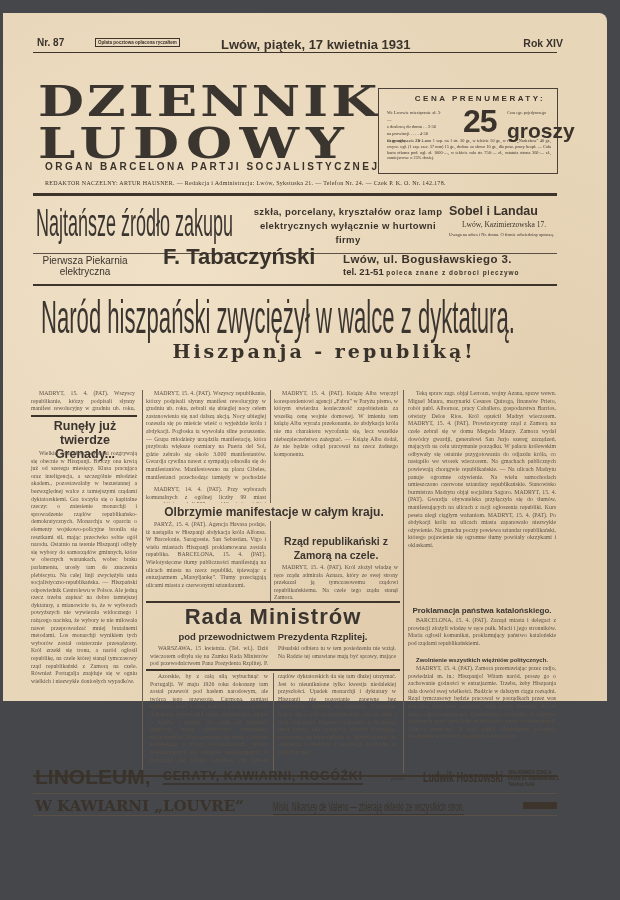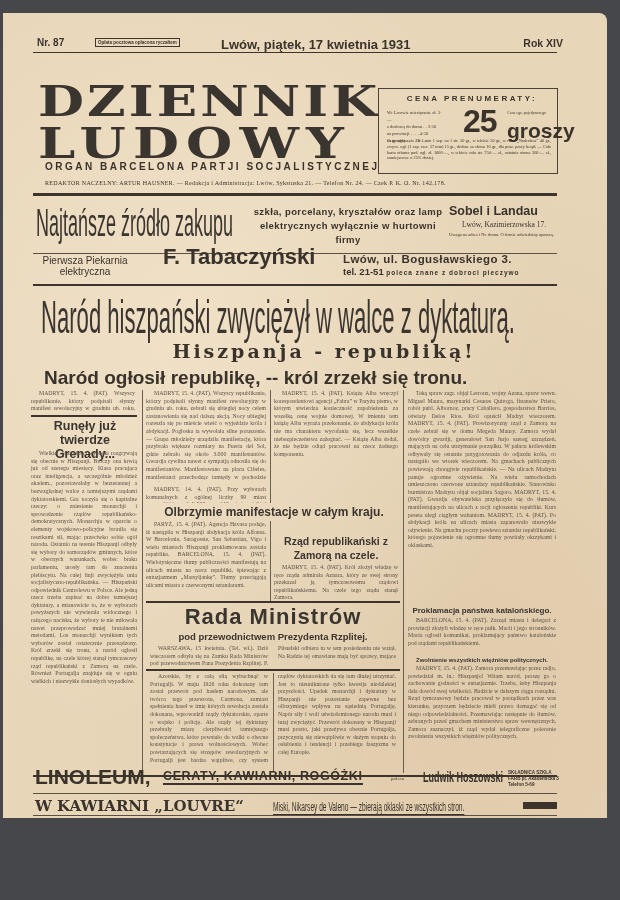--- a/index.html
+++ b/index.html
@@ -1,33 +1,33 @@
 <!DOCTYPE html>
 <html><head>
 <meta charset="utf-8">
 <style>
   html,body{margin:0;padding:0;}
   body{width:620px;height:900px;background:#46474a;position:relative;overflow:hidden;font-family:"Liberation Serif",serif;color:#3a332b;}
-  .page{position:absolute;left:3px;top:13px;width:604px;height:805px;background:#e8d6b9;border-top-right-radius:8px;
+  .page{position:absolute;left:3px;top:13px;width:604px;height:688px;background:#e8d6b9;border-top-right-radius:8px;
         background-image:radial-gradient(ellipse at 30% 40%, rgba(255,245,225,0.35), rgba(0,0,0,0) 60%),radial-gradient(ellipse at 80% 85%, rgba(200,170,130,0.25), rgba(0,0,0,0) 60%);}
   .abs{position:absolute;}
   .rule{position:absolute;background:#3d352c;}
   .thin{height:1px;background:#5a5045;}
   .masthead-top{top:24px;left:28px;width:532px;height:14px;font-size:10px;}
   .nr{position:absolute;left:6px;top:0;font-weight:bold;font-family:"Liberation Sans",sans-serif;font-size:10px;}
   .postal{position:absolute;left:64px;top:1px;font-size:4.5px;border:1px solid #3d352c;padding:1px 2px;font-family:"Liberation Sans",sans-serif;font-weight:bold;}
   .dateline{position:absolute;left:190px;top:0;font-family:"Liberation Sans",sans-serif;font-weight:bold;font-size:13px;}
   .rok{position:absolute;right:0;top:0;font-family:"Liberation Sans",sans-serif;font-weight:bold;font-size:10.5px;}
   .title1,.title2{position:absolute;left:38px;font-family:"DejaVu Serif","Liberation Serif",serif;font-weight:bold;color:#3b3530;letter-spacing:3px;transform-origin:left top;}
   .title1{top:74px;font-size:52px;transform:scaleX(1.02) scaleY(0.82);}
   .title2{top:116px;font-size:52px;transform:scaleX(1.02) scaleY(0.82);letter-spacing:7px;}
   .organ{position:absolute;left:42px;top:163px;font-family:"Liberation Sans",sans-serif;font-weight:900;font-size:10px;letter-spacing:2.5px;}
   .redaktor{position:absolute;left:42px;top:178px;font-size:6px;letter-spacing:0.3px;white-space:nowrap;}
   .pricebox{position:absolute;left:375px;top:89px;width:178px;height:84px;border:1px solid #4a4238;}
-  .pricebox .cena{position:absolute;left:4px;width:100%;top:5px;text-align:center;font-family:"Liberation Sans",sans-serif;font-weight:bold;font-size:8px;letter-spacing:2.5px;}
+  .pricebox .cena{position:absolute;left:12px;width:100%;top:5px;text-align:center;font-family:"Liberation Sans",sans-serif;font-weight:bold;font-size:8px;letter-spacing:2.5px;}
   .pricebox .rows{position:absolute;left:8px;top:20px;font-size:4.5px;line-height:7px;width:55px;}
   .pricebox .big{position:absolute;left:84px;top:14px;font-family:"Liberation Sans",sans-serif;font-weight:bold;font-size:32px;letter-spacing:-1px;}
   .pricebox .groszy{position:absolute;left:128px;top:30px;font-family:"Liberation Sans",sans-serif;font-weight:bold;font-size:21px;}
   .pricebox .small{position:absolute;left:128px;top:21px;font-size:4px;}
   .pricebox .ogl{position:absolute;left:8px;top:49px;width:164px;font-size:4.3px;line-height:5.8px;text-align:justify;}
   .ad1-main{position:absolute;left:33px;top:202px;font-family:"Liberation Sans",sans-serif;font-size:31px;transform:scaleX(0.58) scaleY(1.25);transform-origin:left top;white-space:nowrap;color:#3b3530;}
   .ad1-mid{position:absolute;left:250px;top:206px;width:190px;font-family:"Liberation Sans",sans-serif;font-weight:bold;font-size:9.5px;line-height:14px;text-align:center;letter-spacing:0.4px;}
   .ad1-right{position:absolute;left:446px;top:204px;width:110px;}
   .ad1-right .n{font-family:"Liberation Sans",sans-serif;font-weight:bold;font-size:12.5px;}
   .ad1-right .a{font-size:7.5px;text-align:center;margin-top:2px;}
@@ -98,21 +98,20 @@
   <div class="ad2-name" style="top:231px;">F. Tabaczyński</div>
   <div class="ad2-addr" style="top:240px;">Lwów, ul. Bogusławskiego 3.</div>
   <div class="ad2-tel" style="top:253px;">
     <b>tel. 21-51</b>
     <span>poleca znane z dobroci pieczywo</span>
   </div>
   <div class="rule" style="left:30px;top:271px;width:524px;height:2px;"></div>
 
   <div class="h1" style="top:276px;">Naród hiszpański zwyciężył w walce z dyktaturą.</div>
   <div class="h2" style="top:327px;padding-left:19px;">Hiszpanja - republiką!</div>
-  <div class="h3" style="top:354px;">Naród ogłosił republikę, -- król zrzekł się tronu.</div>
 
   <div class="col" style="left:28px;top:377px;width:104px;height:23px;">
     <p>MADRYT, 15. 4. (PAT). Wszyscy republikanie, którzy podpisali słynny manifest rewolucyjny w grudniu ub. roku, zebrali się ubiegłej nocy celem zastanowienia się nad dalszą akcją. Nocy ubiegłej rozeszła się po mieście wieść o wyjeździe króla i abdykacji. Pogłoska ta wywołała silne poruszenie. — Grupa młodzieży urządziła manifestację, która przybrała większe rozmiary na Puerta del Sol, gdzie zebrało się około 3.000 manifestantów. Gwardja cywilna nawet z sympatją odnosiła się do manifestantów. Manifestowano na placu Cibeles, manifestanci przechodząc tamtędy w pochodzie natrafili na opór policji, która po wezwaniu do rozejścia się oddała salwę do manifestantów.</p>
   </div>
   <div class="rule" style="left:28px;top:402px;width:106px;height:1.5px;"></div>
   <div class="abs sub" style="left:30px;top:406px;width:104px;text-align:center;font-size:12.5px;line-height:14px;">Runęły już twierdze Grenady...</div>
   <div class="col" style="left:28px;top:437px;width:106px;height:321px;">
     <p>Wielkiej doniosłości wypadki rozgrywają się obecnie w Hiszpanji. Broczy ona krwią już od szeregu miesięcy. Klasa pracująca oraz inteligencja, a szczególnie młodzież akadem., pozostawałaby w bezustannej a bezwzględnej walce z tamtejszymi rządami dyktatorskiemi. Gra toczyła się o kapitalne rzeczy: o zniesienie monarchji i sprowadzenie rządów republikańsko-demokratycznych. Monarchja w oparciu o elementy wojskowo-policyjne broniła się resztkami sił, mając przeciwko sobie ogół narodu. Ostatnio na terenie Hiszpanji odbyły się wybory do samorządów gminnych, które w obecnych warunkach, wobec braku parlamentu, urosły tam do znaczenia plebiscytu. Na całej linji zwyciężyła unia socjalistyczno-republikańska. — Hiszpański odpowiednik Centrolewu w Polsce. Ale jedną rzecz trzeba zapisać na dobro tamtejszej dyktatury, a mianowicie to, że w wyborach powyższych nie wywierała widocznego i rażącego nacisku, że wybory te nie miłowała nawet przeprowadzać mniej brutalnemi metodami. Los monarchji wynikiem tych wyborów został ostatecznie przesądzony. Król zrzekł się tronu, a naród ogłosił republikę, na czele której stanął tymczasowy rząd republikański z Zamorą na czele. Również Portugalja znajduje się w ogniu wielkich i niezwykłe doniosłych wypadków.</p>
   </div>
 

